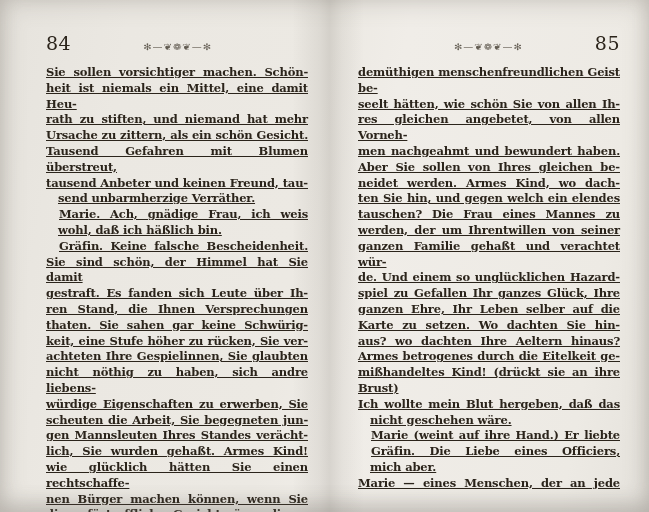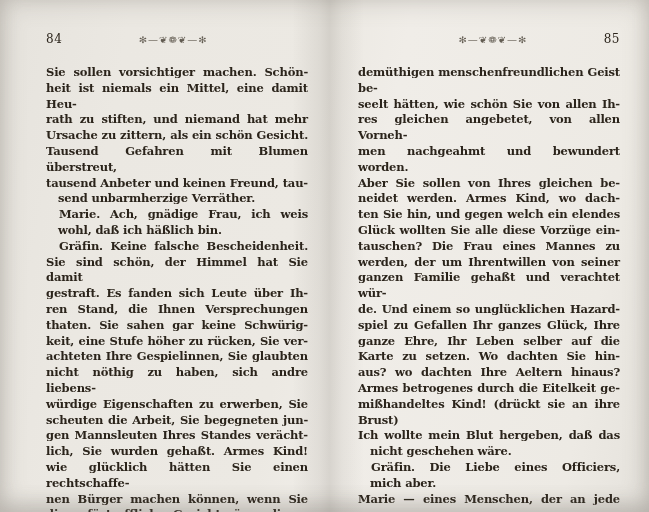--- a/index.html
+++ b/index.html
@@ -17,29 +17,29 @@
     position:absolute;left:292px;top:0;width:72px;height:100%;pointer-events:none;
     background:linear-gradient(90deg,rgba(92,86,76,0) 0%,rgba(92,86,76,.10) 38%,rgba(92,86,76,.17) 52%,rgba(92,86,76,.08) 70%,rgba(92,86,76,0) 100%);
   }
   .page{position:absolute;top:32px;}
   .page.left{left:46px;width:262px;}
   .page.right{left:358px;width:262px;}
   .pagehead{
     display:flex;align-items:baseline;justify-content:space-between;
     height:20px;margin-bottom:13px;
   }
-  .pagenum{font-size:12px;font-weight:400;letter-spacing:.5px;}
+  .pagenum{font-size:19px;font-weight:400;letter-spacing:.5px;}
   .headspacer{width:24px;}
   .ornament{
     font-family:"DejaVu Sans","Liberation Sans",sans-serif;
     font-size:10px;letter-spacing:1px;color:#4a4338;opacity:.85;
     transform:scaleY(.9);
   }
   .text{font-size:11.5px;line-height:15.8px;font-weight:700;letter-spacing:-.15px;}
-  .ln{text-align:justify;text-align-last:justify;min-height:15.8px;}
+  .ln{text-align:justify;text-align-last:justify;min-height:15.8px;text-decoration:underline;}
   .ln.f{text-align-last:left;margin-left:12px;}
   .ln.p{text-indent:13px;}
 </style>
 </head>
 <body>
 
 <div class="scan">
 
   <div class="gutter"></div>
 
@@ -83,37 +83,37 @@
     <div class="pagehead">
       <span class="headspacer"></span>
       <span class="ornament">✻—❦❁❦—✻</span>
       <span class="pagenum">85</span>
     </div>
     <div class="text">
 
     <div class="ln">demüthigen menschenfreundlichen Geist be-</div>
         <div class="ln">seelt hätten, wie schön Sie von allen Ih-</div>
         <div class="ln">res gleichen angebetet, von allen Vorneh-</div>
-        <div class="ln">men nachgeahmt und bewundert worden.</div>
+        <div class="ln">men nachgeahmt und bewundert haben.</div>
         <div class="ln">Aber Sie sollen von Ihres gleichen be-</div>
         <div class="ln">neidet werden. Armes Kind, wo dach-</div>
         <div class="ln">ten Sie hin, und gegen welch ein elendes</div>
-        <div class="ln">Glück wollten Sie alle diese Vorzüge ein-</div>
         <div class="ln">tauschen? Die Frau eines Mannes zu</div>
         <div class="ln">werden, der um Ihrentwillen von seiner</div>
         <div class="ln">ganzen Familie gehaßt und verachtet wür-</div>
         <div class="ln">de. Und einem so unglücklichen Hazard-</div>
         <div class="ln">spiel zu Gefallen Ihr ganzes Glück, Ihre</div>
-        <div class="ln">ganze Ehre, Ihr Leben selber auf die</div>
+        <div class="ln">ganzen Ehre, Ihr Leben selber auf die</div>
         <div class="ln">Karte zu setzen. Wo dachten Sie hin-</div>
         <div class="ln">aus? wo dachten Ihre Aeltern hinaus?</div>
         <div class="ln">Armes betrogenes durch die Eitelkeit ge-</div>
         <div class="ln">mißhandeltes Kind! (drückt sie an ihre Brust)</div>
         <div class="ln">Ich wollte mein Blut hergeben, daß das</div>
         <div class="ln f">nicht geschehen wäre.</div>
+        <div class="ln p">Marie (weint auf ihre Hand.) Er liebte</div>
         <div class="ln p">Gräfin. Die Liebe eines Officiers,</div>
         <div class="ln f">mich aber.</div>
         <div class="ln">Marie — eines Menschen, der an jede</div>
       </div>
 
   </div>
 
 </div>
 
 </body></html>

